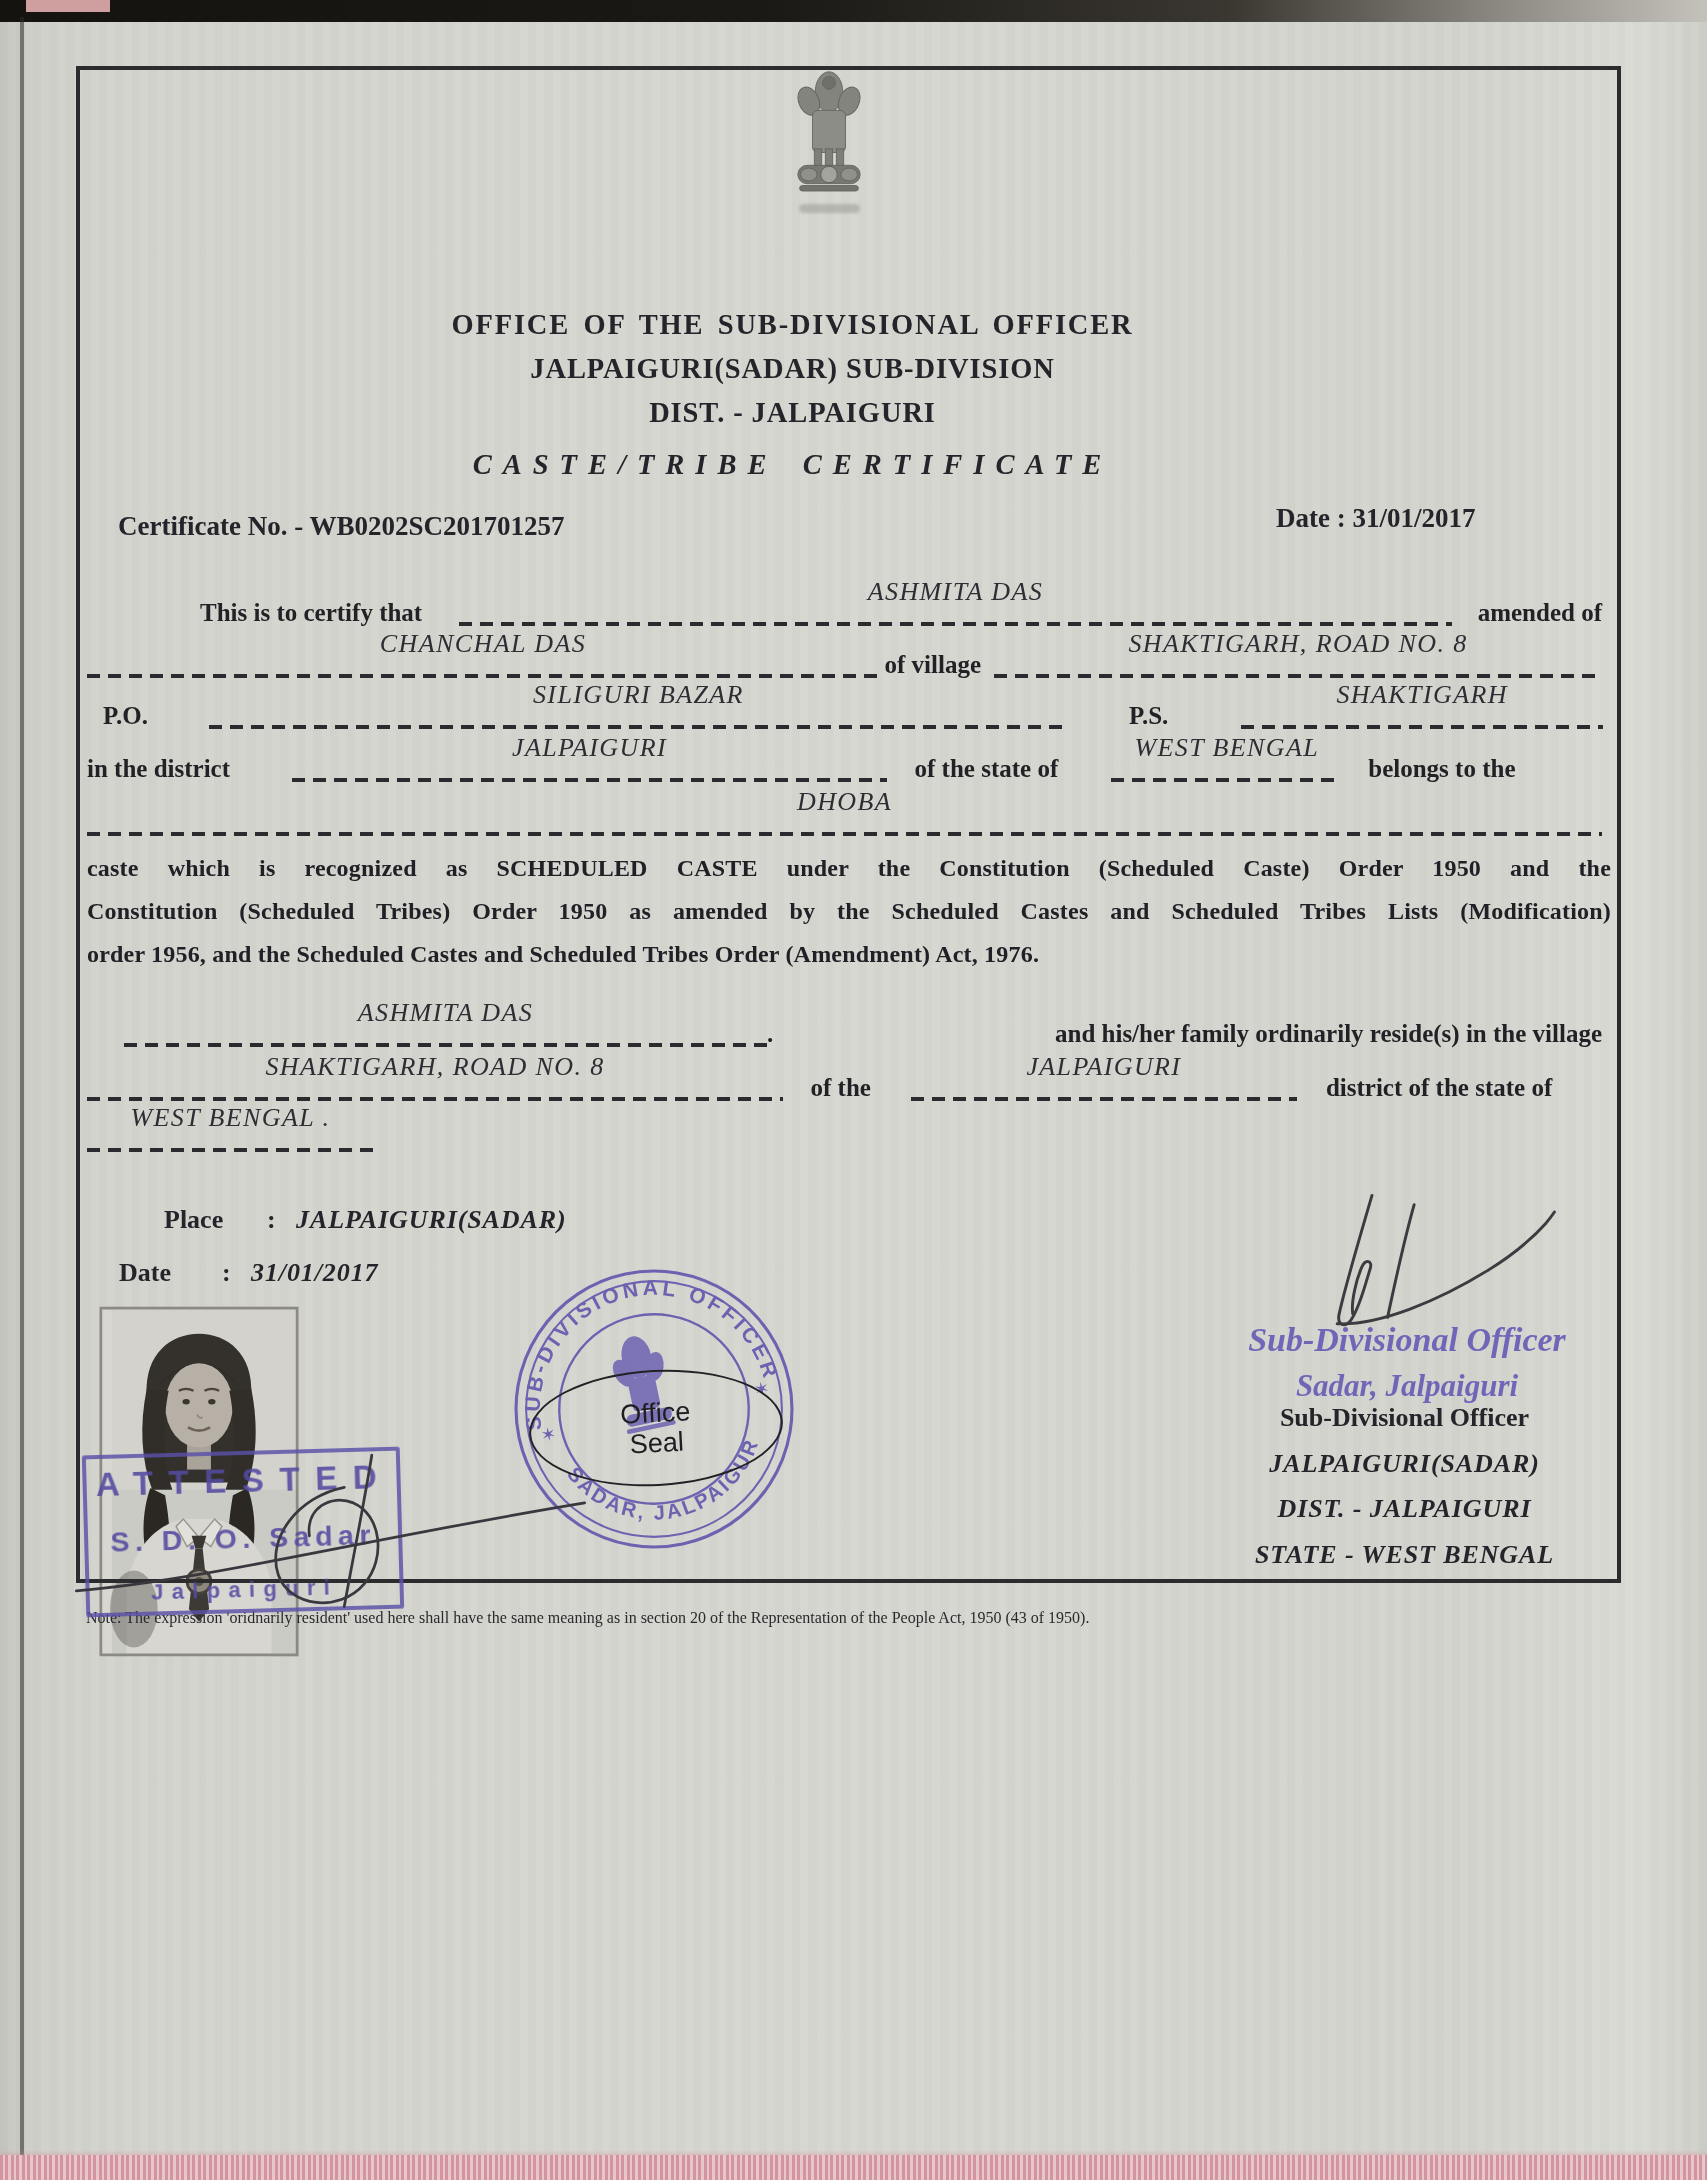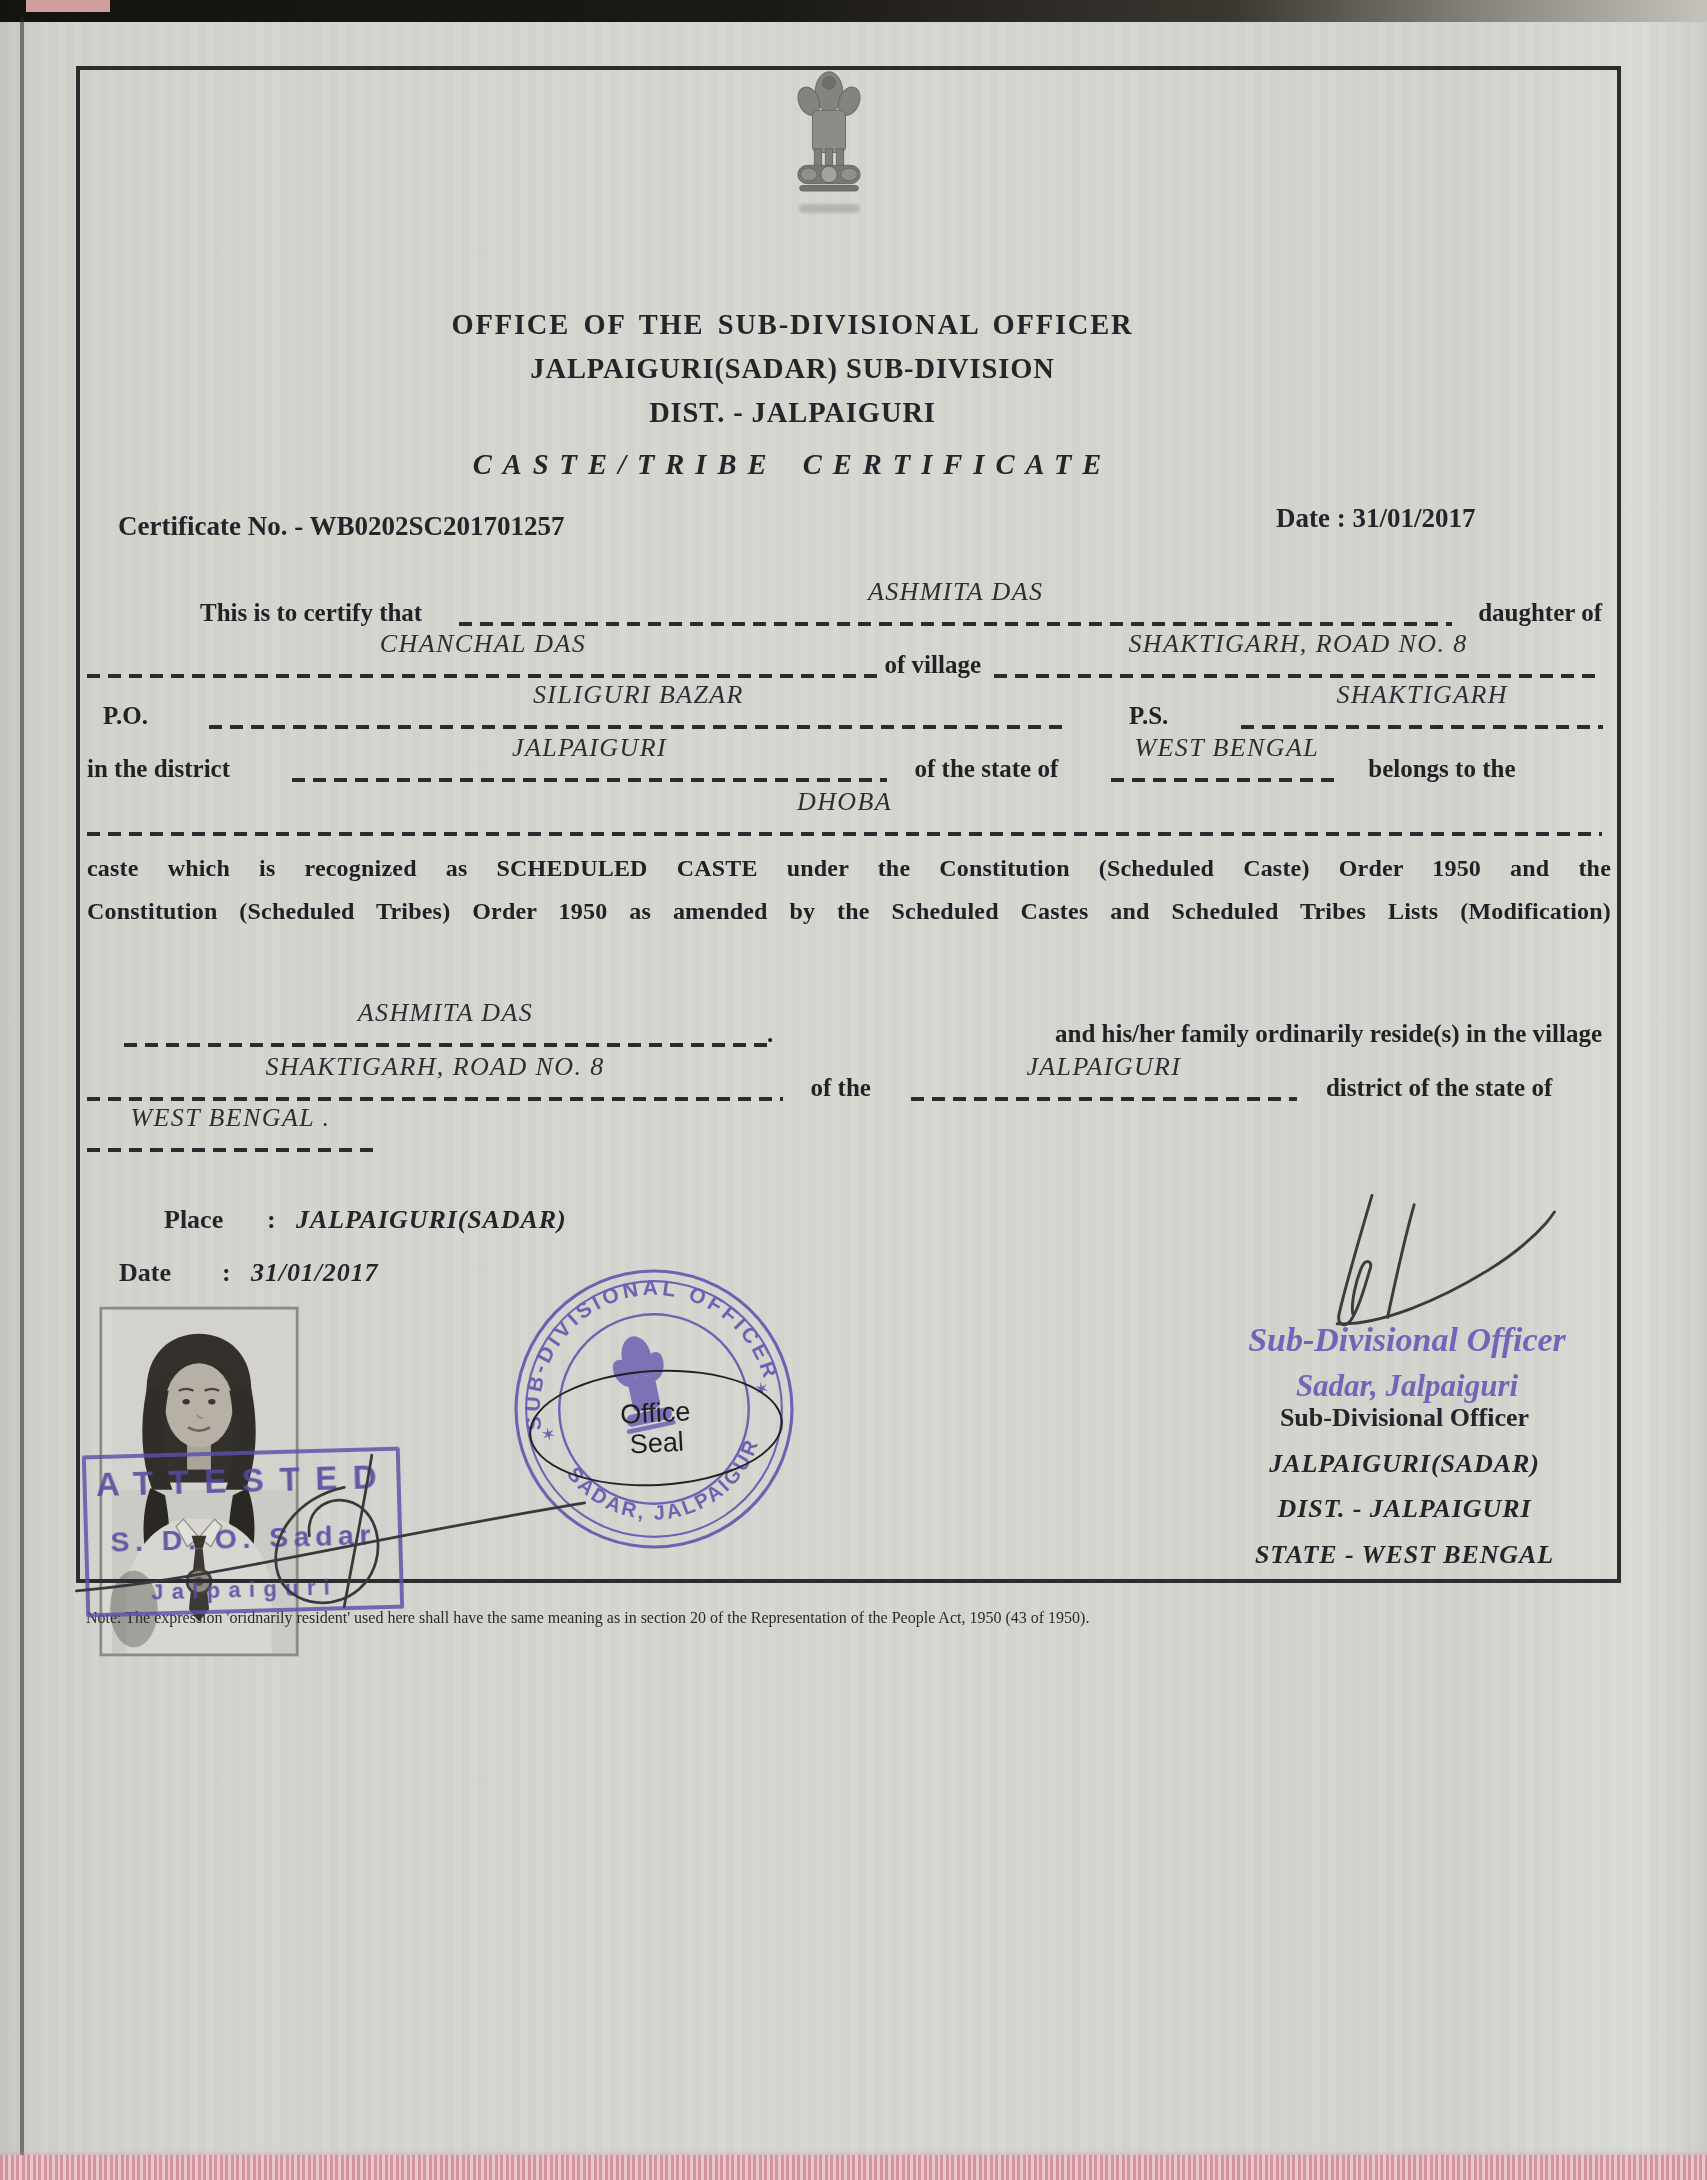--- a/index.html
+++ b/index.html
@@ -132,21 +132,21 @@
     <span>Date :</span>
     <span>31/01/2017</span>
   </div>
 
   <div class="row" style="left:200px;top:580px;width:1402px;height:46px;">
     <span class="lbl" style="margin-right:37px;">This is to certify that</span>
     <span class="blank" style="flex:1;">
       <span class="bv">ASHMITA DAS</span>
       <span class="dash"></span>
     </span>
-    <span class="lbl" style="margin-left:26px;">daughter of</span>
+    <span class="lbl" style="margin-left:26px;">amended of</span>
   </div>
 
   <div class="row" style="left:87px;top:632px;width:1515px;height:46px;">
     <span class="blank" style="width:792px;">
       <span class="bv">CHANCHAL DAS</span>
       <span class="dash"></span>
     </span>
     <span class="lbl" style="margin:0 13px 0 5.5px;">of village</span>
     <span class="blank" style="flex:1;">
       <span class="bv">SHAKTIGARH, ROAD NO. 8</span>
@@ -184,20 +184,21 @@
   <div class="row" style="left:87px;top:788px;width:1515px;height:48px;">
     <span class="blank" style="flex:1;">
       <span class="bv">DHOBA</span>
       <span class="dash"></span>
     </span>
   </div>
 
   <div class="para">
     <div class="jfull">caste which is recognized as SCHEDULED CASTE under the Constitution (Scheduled Caste) Order 1950 and the</div>
     <div class="jfull">Constitution (Scheduled Tribes) Order 1950 as amended by the Scheduled Castes and Scheduled Tribes Lists (Modification)</div>
+    <div>order 1956, and the Scheduled Castes and Scheduled Tribes Order (Amendment) Act, 1976.</div>
   </div>
 
   <div class="row" style="left:124px;top:999px;width:1478px;height:48px;">
     <span class="blank" style="width:643px;">
       <span class="bv">ASHMITA DAS</span>
       <span class="dash"></span>
     </span>
     <span class="lbl">.</span>
     <span class="lbl" style="margin-left:auto;">and his/her family ordinarily reside(s) in the village</span>
   </div>

